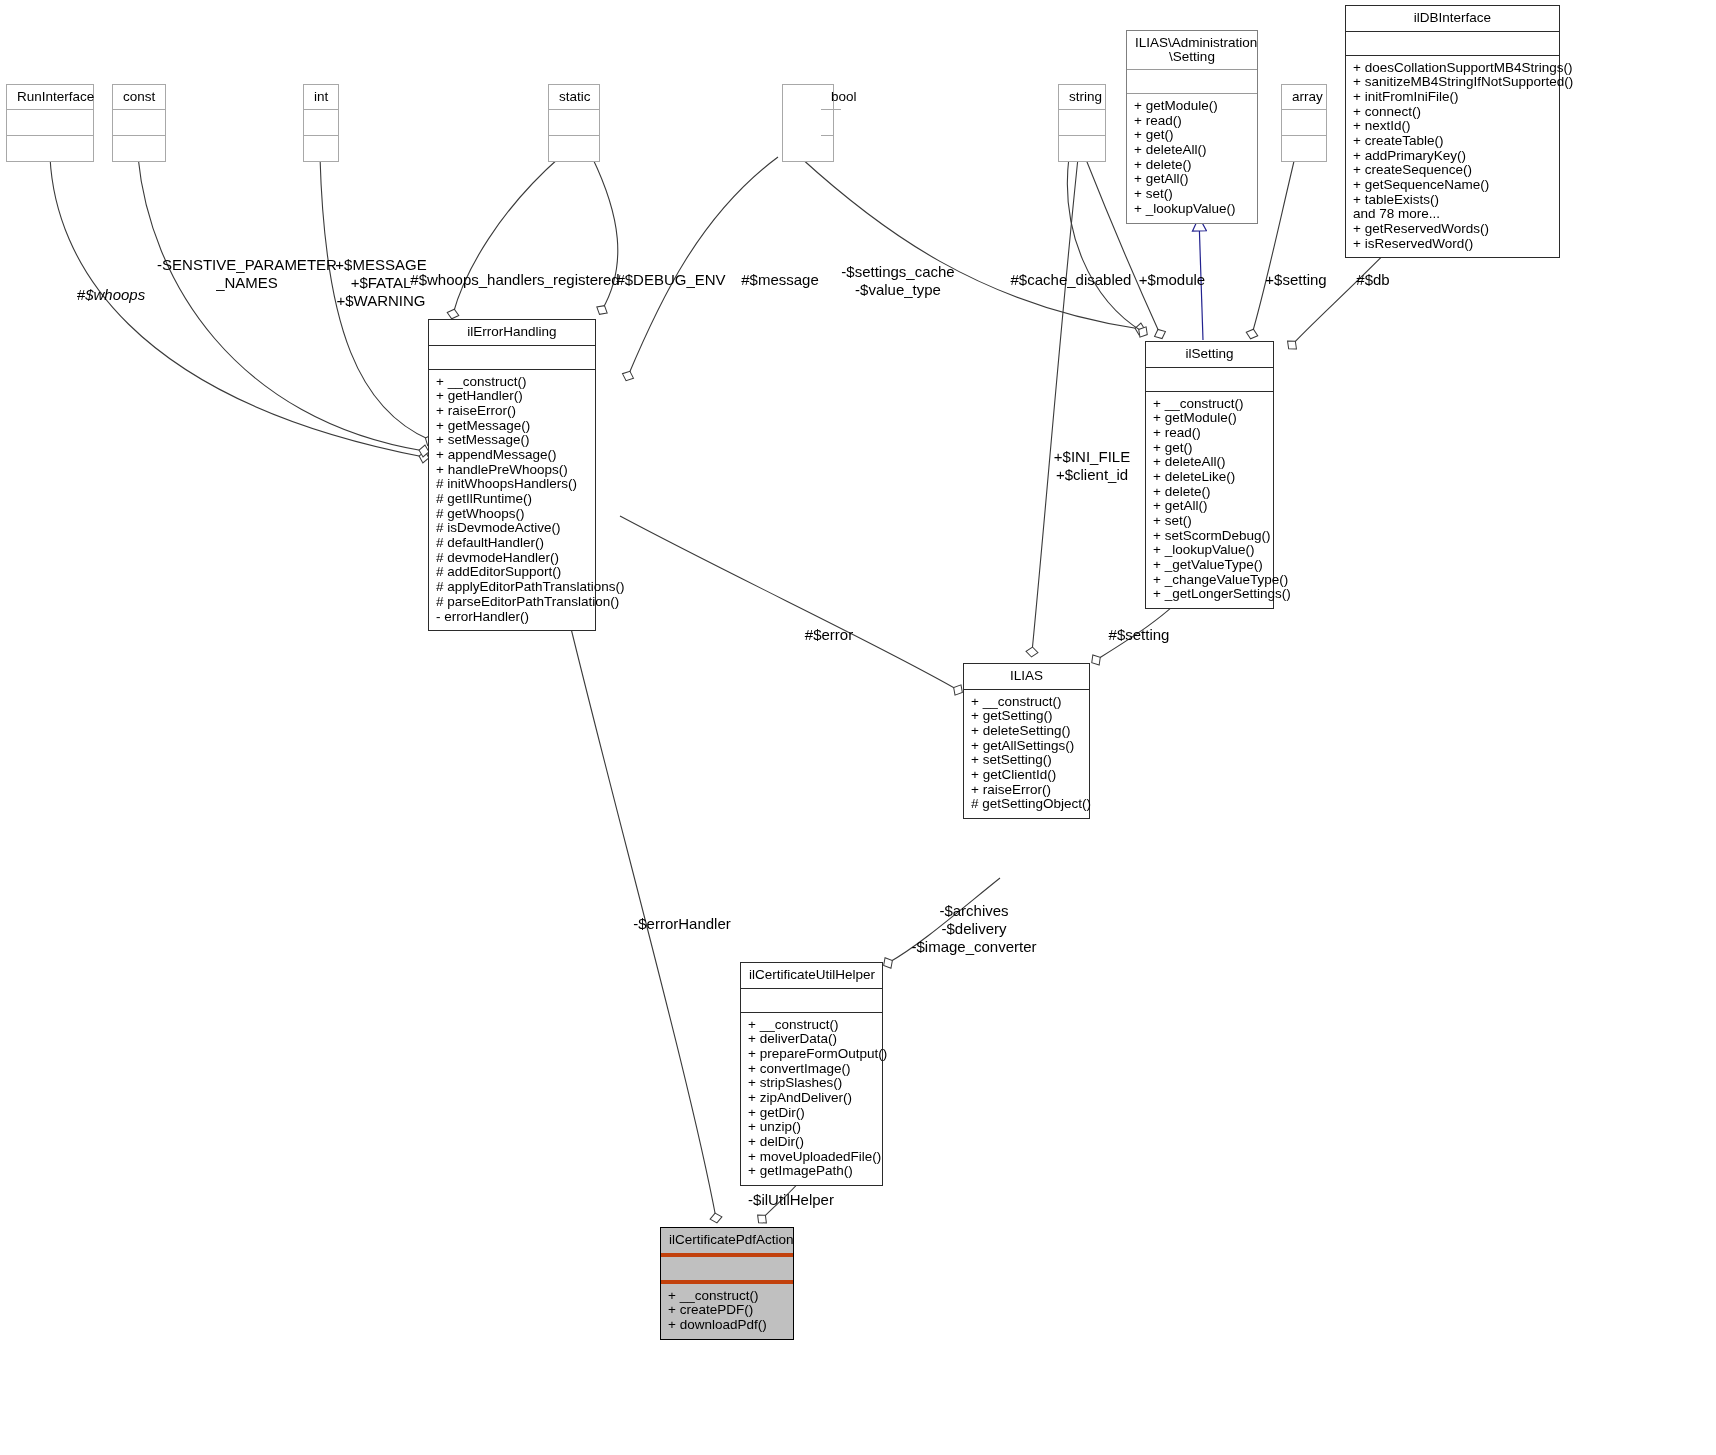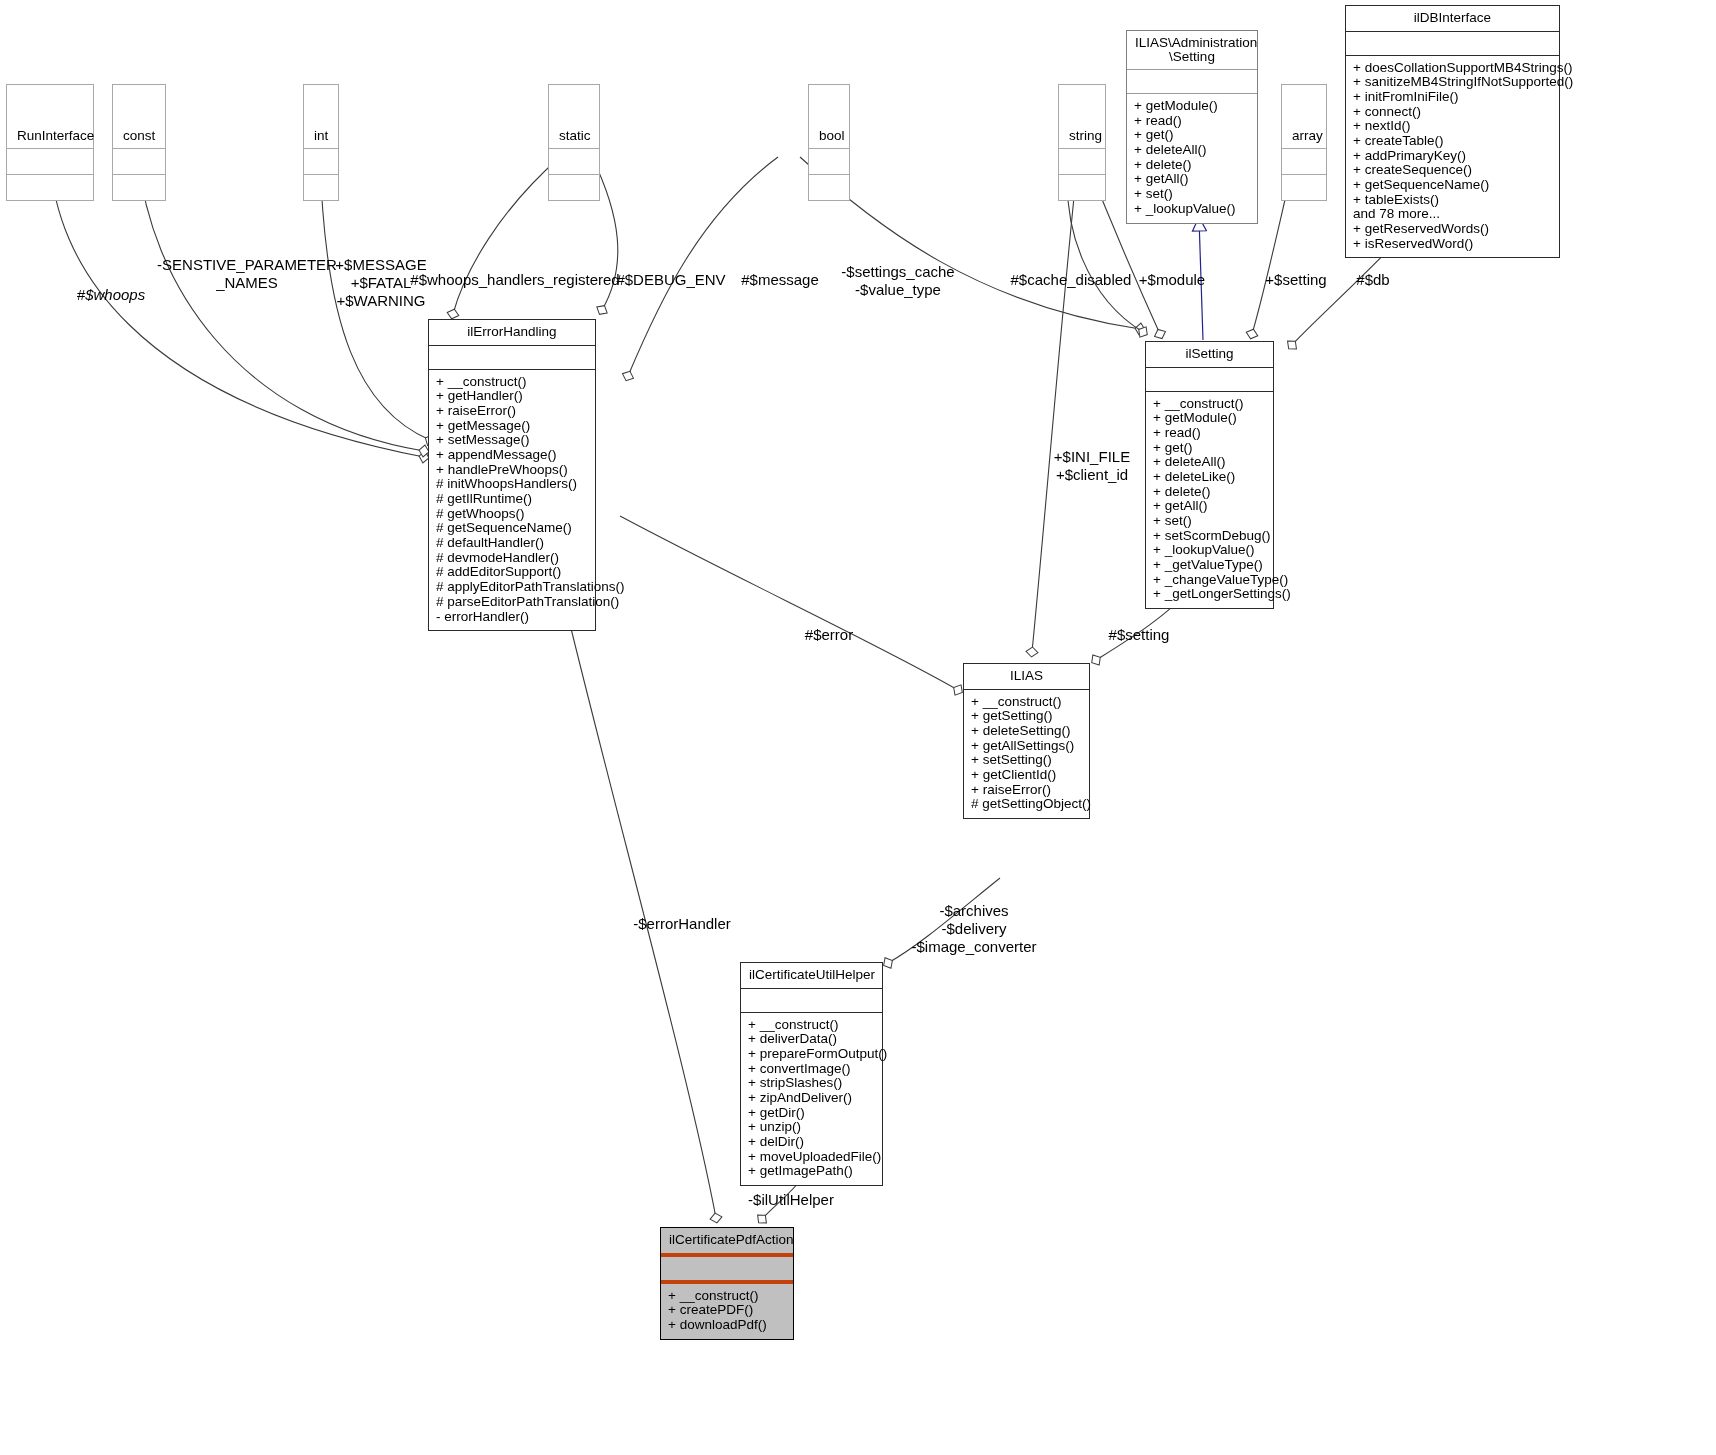--- a/index.html
+++ b/index.html
@@ -78,21 +78,20 @@
     position: absolute;
     box-sizing: border-box;
     border: 1px solid #a8a8a8;
     background: #fff;
     font-size: 13.5px;
   }
   .prim .ttl {
     text-align: center;
     padding: 4px 10px 5px 10px;
     border-bottom: 1px solid #a8a8a8;
-    margin-top: 39px;
   }
   .prim .b1 {
     height: 25px;
     border-bottom: 1px solid #a8a8a8;
   }
   .prim .b2 { height: 25px; }
 
   
   .uml.focus {
     background: #c0c0c0;
@@ -194,21 +193,21 @@
     <div class="b1"></div>
     <div class="b2"></div>
   </div>
 
   <div class="prim" style="left:548px; top:84px; width:52px;">
     <div class="ttl">static</div>
     <div class="b1"></div>
     <div class="b2"></div>
   </div>
 
-  <div class="prim" style="left:808px; top:84px; width:42px;">
+  <div class="prim" style="left:782px; top:84px; width:52px;padding-left:38px;">
     <div class="ttl">bool</div>
     <div class="b1"></div>
     <div class="b2"></div>
   </div>
 
   <div class="prim" style="left:1058px; top:84px; width:48px;">
     <div class="ttl">string</div>
     <div class="b1"></div>
     <div class="b2"></div>
   </div>
@@ -262,21 +261,21 @@
       <div class="row">+ __construct()</div>
       <div class="row">+ getHandler()</div>
       <div class="row">+ raiseError()</div>
       <div class="row">+ getMessage()</div>
       <div class="row">+ setMessage()</div>
       <div class="row">+ appendMessage()</div>
       <div class="row">+ handlePreWhoops()</div>
       <div class="row"># initWhoopsHandlers()</div>
       <div class="row"># getIlRuntime()</div>
       <div class="row"># getWhoops()</div>
-      <div class="row"># getSequenceName()</div>
+      <div class="row"># isDevmodeActive()</div>
       <div class="row"># defaultHandler()</div>
       <div class="row"># devmodeHandler()</div>
       <div class="row"># addEditorSupport()</div>
       <div class="row"># applyEditorPathTranslations()</div>
       <div class="row"># parseEditorPathTranslation()</div>
       <div class="row">- errorHandler()</div>
     </div>
   </div>
 
   <div class="uml strong" style="left:1145px; top:341px; width:129px;">

